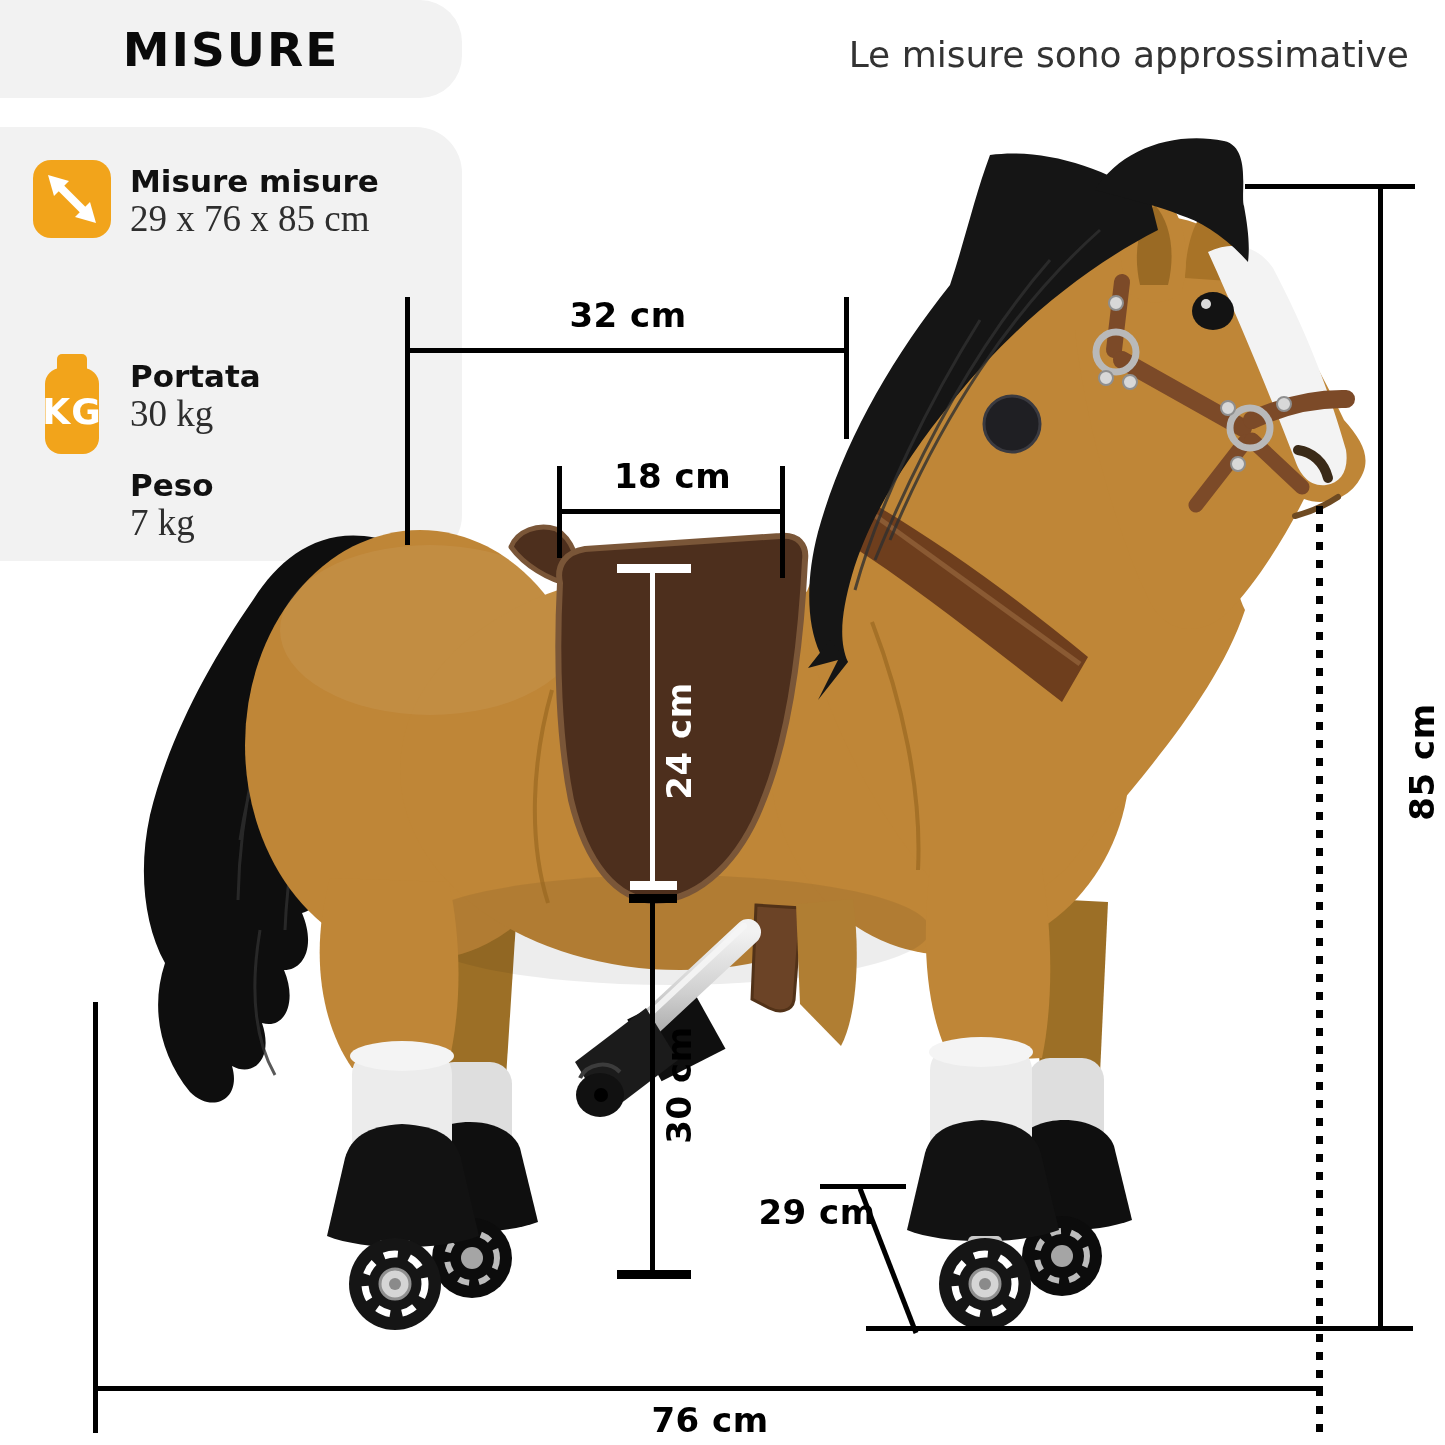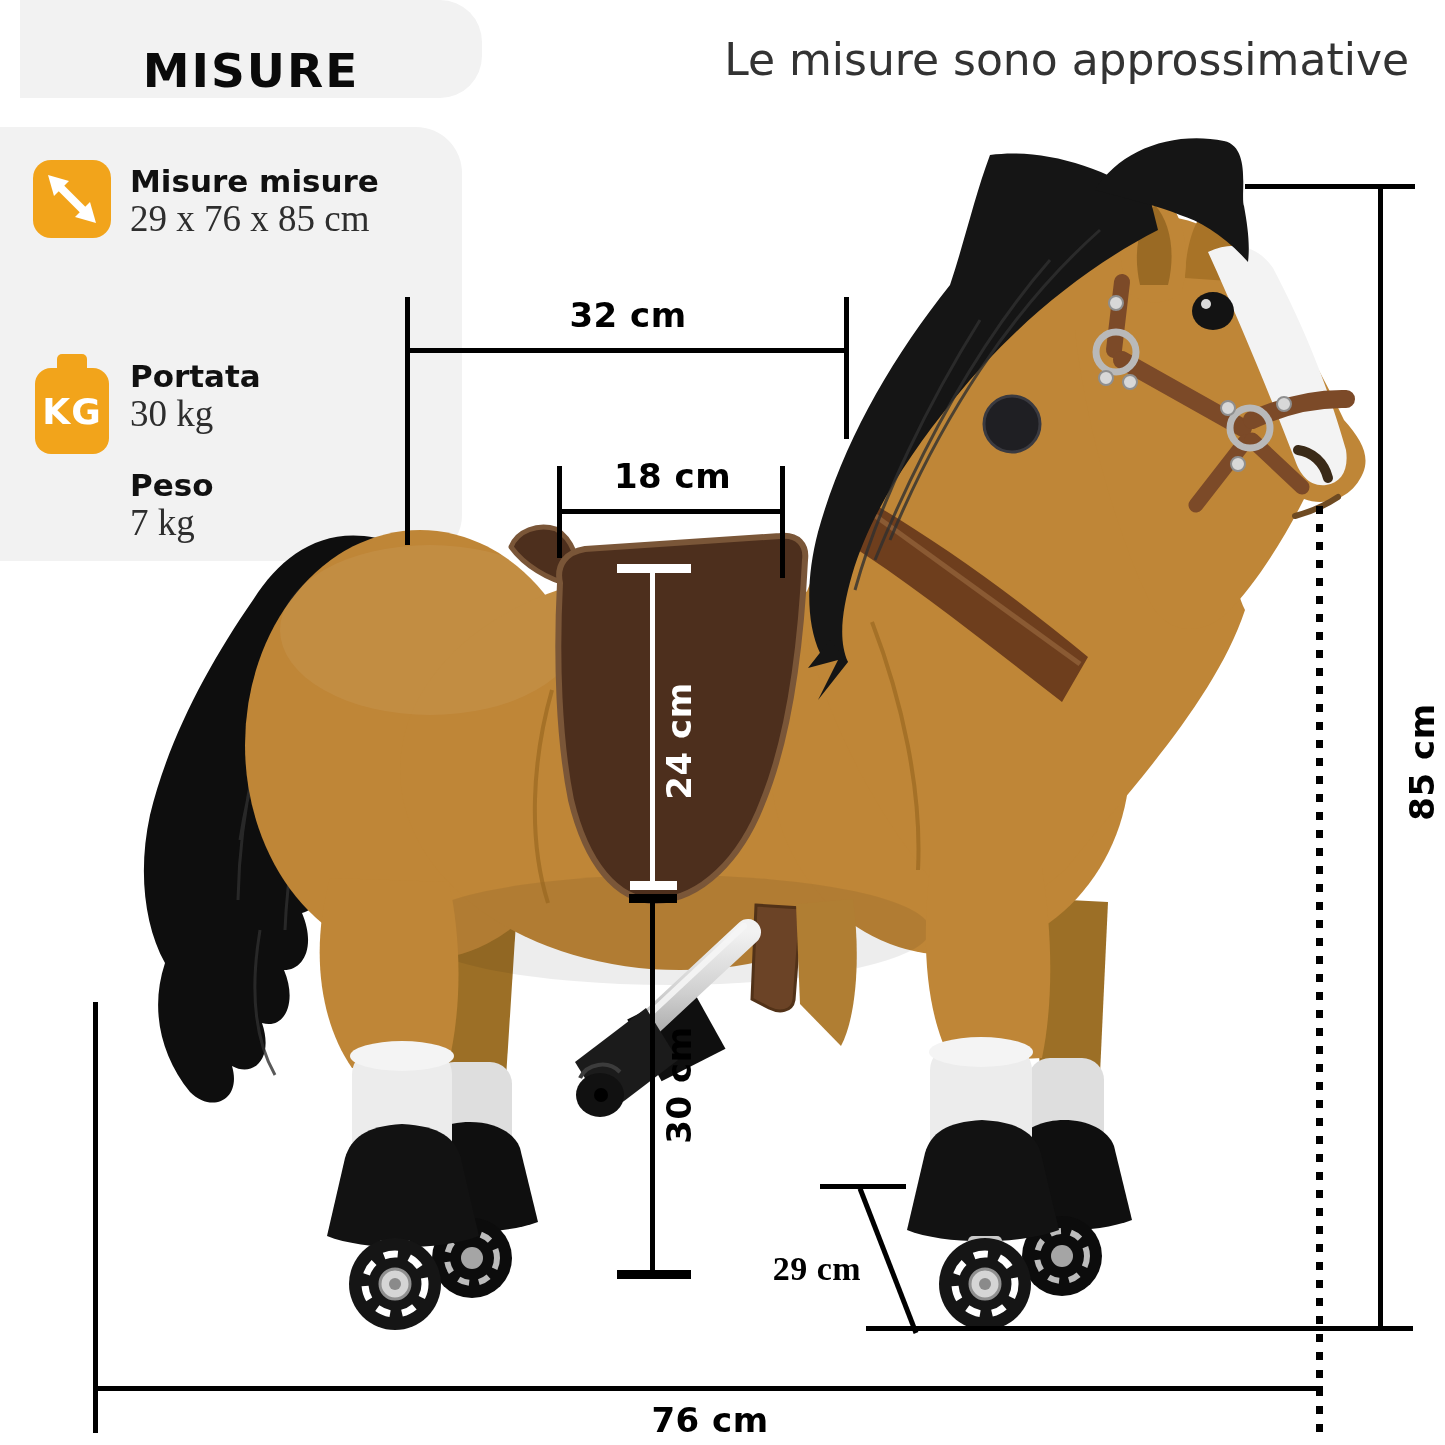--- a/index.html
+++ b/index.html
@@ -3,36 +3,36 @@
 <meta charset="utf-8">
 <style>
   html,body{margin:0;padding:0;background:#ffffff;}
   #stage{
     position:relative;width:1445px;height:1445px;background:#ffffff;overflow:hidden;
     font-family:"DejaVu Sans","Liberation Sans",sans-serif;color:#000;
   }
   
   .title-box{
     position:absolute;left:0;top:0;width:462px;height:98px;background:#f2f2f2;
-    border-radius:0 42px 42px 0;display:flex;align-items:flex-end;justify-content:center;margin-left:20px;
+    border-radius:0 42px 42px 0;display:flex;align-items:center;justify-content:center;
   }
   .title-box h1{margin:0;font-size:47px;font-weight:bold;letter-spacing:2px;color:#0a0a0a;}
   .disclaimer{
-    position:absolute;right:36px;top:34px;font-size:44px;color:#333;font-weight:normal;
+    position:absolute;right:36px;top:34px;font-size:36px;color:#333;font-weight:normal;
   }
   
   .panel{
     position:absolute;left:0;top:127px;width:462px;height:434px;background:#f2f2f2;
     border-radius:0 46px 46px 0;
   }
   .spec-icon{position:absolute;left:33px;}
   .icon-dim{top:33px;width:78px;height:78px;background:#f2a41b;border-radius:18px;}
   .icon-kg{top:227px;width:78px;height:104px;display:flex;flex-direction:column;align-items:center;}
   .icon-kg .knob{width:30px;height:16px;background:#f2a41b;border-radius:5px 5px 0 0;}
-  .icon-kg .bodyb{width:74px;height:86px;background:#f2a41b;border-radius:16px;margin-top:-2px;
+  .icon-kg .bodyb{width:54px;height:86px;background:#f2a41b;border-radius:16px;margin-top:-2px;
     display:flex;align-items:center;justify-content:center;}
   .icon-kg .bodyb span{color:#fff;font-weight:bold;font-size:36px;letter-spacing:1px;}
   .spec-row{position:absolute;left:130px;width:320px;}
   .spec-label{font-size:31px;font-weight:bold;color:#111;line-height:37px;}
   .spec-value{font-size:37px;color:#2e2e2e;line-height:37px;font-family:Liberation Serif, serif;}
   .row-0{top:36px;} .row-1{top:139px;} .row-2{top:231px;} .row-3{top:332px;margin-top:8px;}
   
   .overlay{position:absolute;left:0;top:0;width:1445px;height:1241px;z-index:5;}
   .dl{position:absolute;background:#000;}
   .dl-w{position:absolute;background:#fff;}
@@ -263,21 +263,21 @@
     <div class="dim-label dim-label-w rot" style="left:614px;top:721px;">24 cm</div>
 
     <div class="dl" style="left:650px;top:898px;width:5px;height:379px;"></div>
     <div class="dl" style="left:629px;top:894px;width:48px;height:9px;"></div>
     <div class="dl" style="left:617px;top:1270px;width:74px;height:9px;"></div>
     <div class="dim-label rot" style="left:614px;top:1065px;">30 cm</div>
 
     <div class="dl" style="left:820px;top:1184px;width:86px;height:5px;"></div>
     <div class="diag29"></div>
     <div class="dl" style="left:866px;top:1326px;width:547px;height:5px;"></div>
-    <div class="dim-label" style="left:742px;top:1250px;width:150px;font-family:Liberation Serif, serif;">29 cm</div>
+    <div class="dim-label" style="left:742px;top:1192px;width:150px;">29 cm</div>
 
     <div class="dl" style="left:1245px;top:184px;width:170px;height:5px;"></div>
     <div class="dl" style="left:1378px;top:184px;width:5px;height:1146px;"></div>
     <div class="dotted85"></div>
     <div class="dim-label rot" style="left:1357px;top:742px;">85 cm</div>
 
     <div class="dl" style="left:97px;top:1386px;width:1226px;height:5px;"></div>
     <div class="dl" style="left:93px;top:1002px;width:5px;height:431px;"></div>
     <div class="dim-label" style="left:610px;top:1400px;width:200px;">76 cm</div>
   </div>

